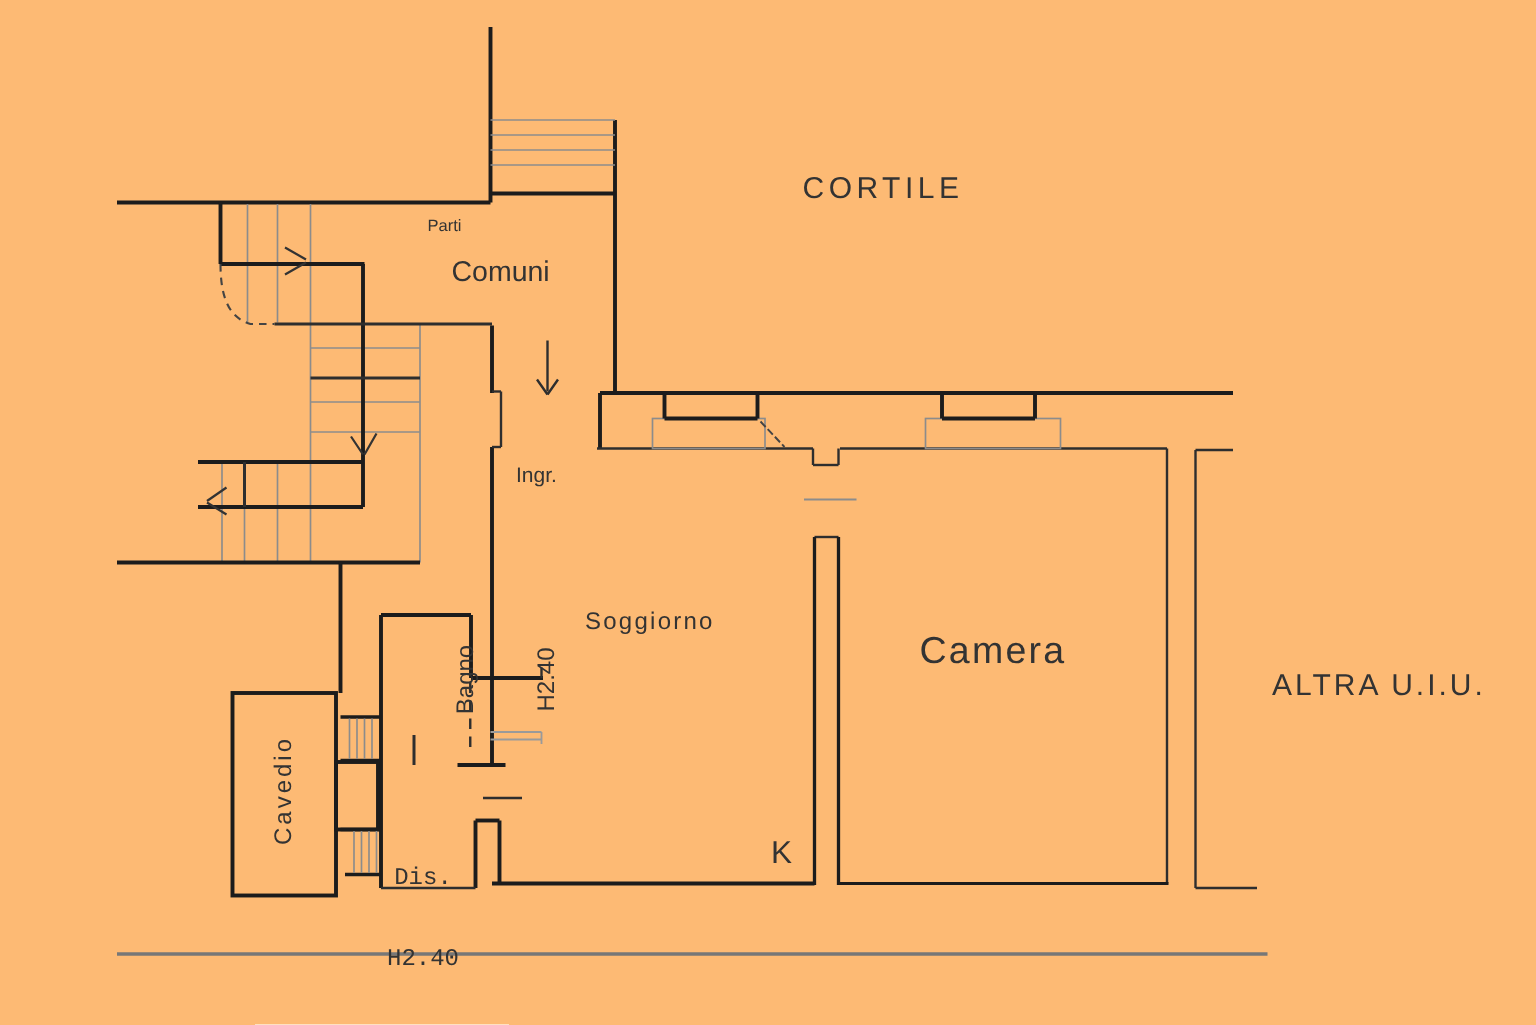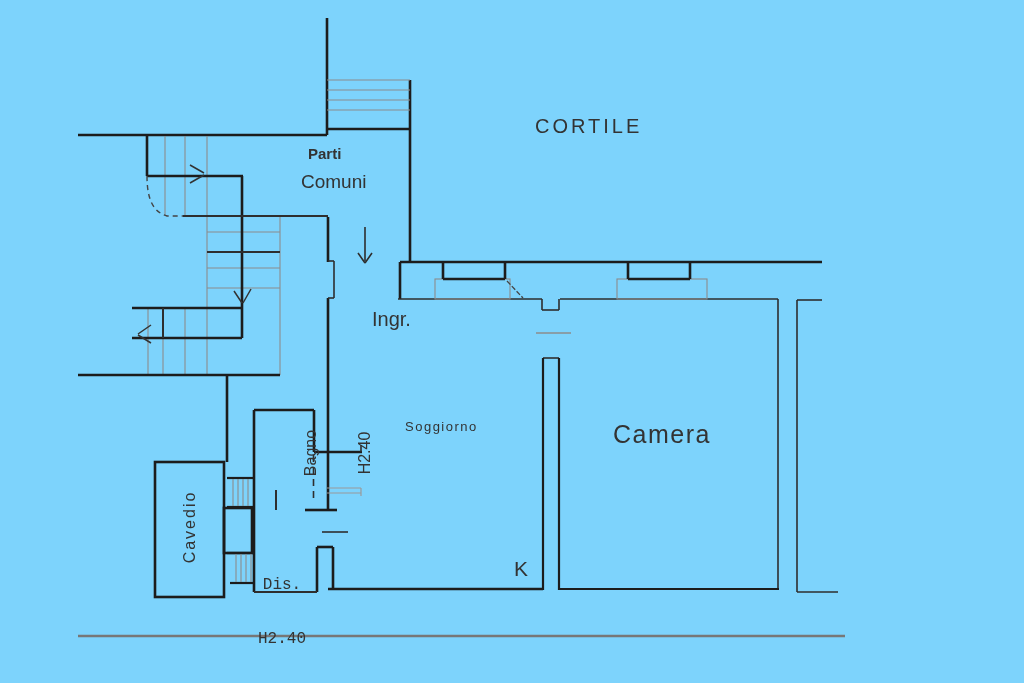--- a/index.html
+++ b/index.html
@@ -1,28 +1,28 @@
 <!DOCTYPE html>
 <html><head>
 <meta charset="utf-8">
 <style>
   html,body{margin:0;padding:0;background:#ffffff;}
   .stage{
-    position:relative;width:1024px;height:683px;background:#7dd3fc;
+    position:relative;width:1024px;height:683px;background:#fdba74;
     font-family:"Liberation Sans", sans-serif;color:#2e2e2e;overflow:hidden;
   }
   .stage svg{position:absolute;left:0;top:0;}
   .lbl{position:absolute;white-space:pre;color:#333;}
   .lbl.c{text-align:center;}
   .rot{transform:rotate(-90deg);transform-origin:center center;text-align:center;}
   .cortile{left:535px;top:115px;font-size:20px;letter-spacing:3px;}
-  .parti{left:308px;top:145px;font-size:15px;font-weight:bold;}
+  .parti{left:285px;top:145px;font-size:11px;}
   .comuni{left:301px;top:171px;font-size:19px;}
-  .ingr{left:344px;top:308px;font-size:20px;margin-left:28px;}
-  .soggiorno{left:405px;top:406px;font-size:13px;letter-spacing:1.5px;margin-top:13px;}
+  .ingr{left:344px;top:308px;font-size:14px;}
+  .soggiorno{left:390px;top:406px;font-size:16px;letter-spacing:1.5px;}
   .camera{left:613px;top:420px;font-size:25px;letter-spacing:1.5px;}
   .altra{left:848px;top:446px;font-size:20px;letter-spacing:2px;}
   .klbl{left:514px;top:557px;font-size:21px;}
   .dis{left:244px;top:540px;width:76px;font-size:16px;line-height:18px;font-family:Liberation Mono, monospace;}
   .bagno{left:254px;top:435px;width:60px;height:36px;font-size:16px;line-height:18px;}
   .cavedio{left:148px;top:518px;width:84px;height:18px;font-size:16px;letter-spacing:2px;}
 </style>
 </head>
 <body>
 
@@ -186,20 +186,21 @@
 
   <line x1="78" y1="636" x2="845" y2="636" stroke="#777777" stroke-width="2.4"></line>
 </svg>
 
   <div class="lbl cortile">CORTILE</div>
   <div class="lbl parti">Parti</div>
   <div class="lbl comuni">Comuni</div>
   <div class="lbl ingr">Ingr.</div>
   <div class="lbl soggiorno">Soggiorno</div>
   <div class="lbl camera">Camera</div>
+  <div class="lbl altra">ALTRA U.I.U.</div>
   <div class="lbl klbl">K</div>
 
   <div class="lbl c dis">
     <div>Dis.</div>
     <div>H2.40</div>
   </div>
 
   <div class="lbl c rot bagno">
     <div>Bagno</div>
     <div>H2.40</div>

